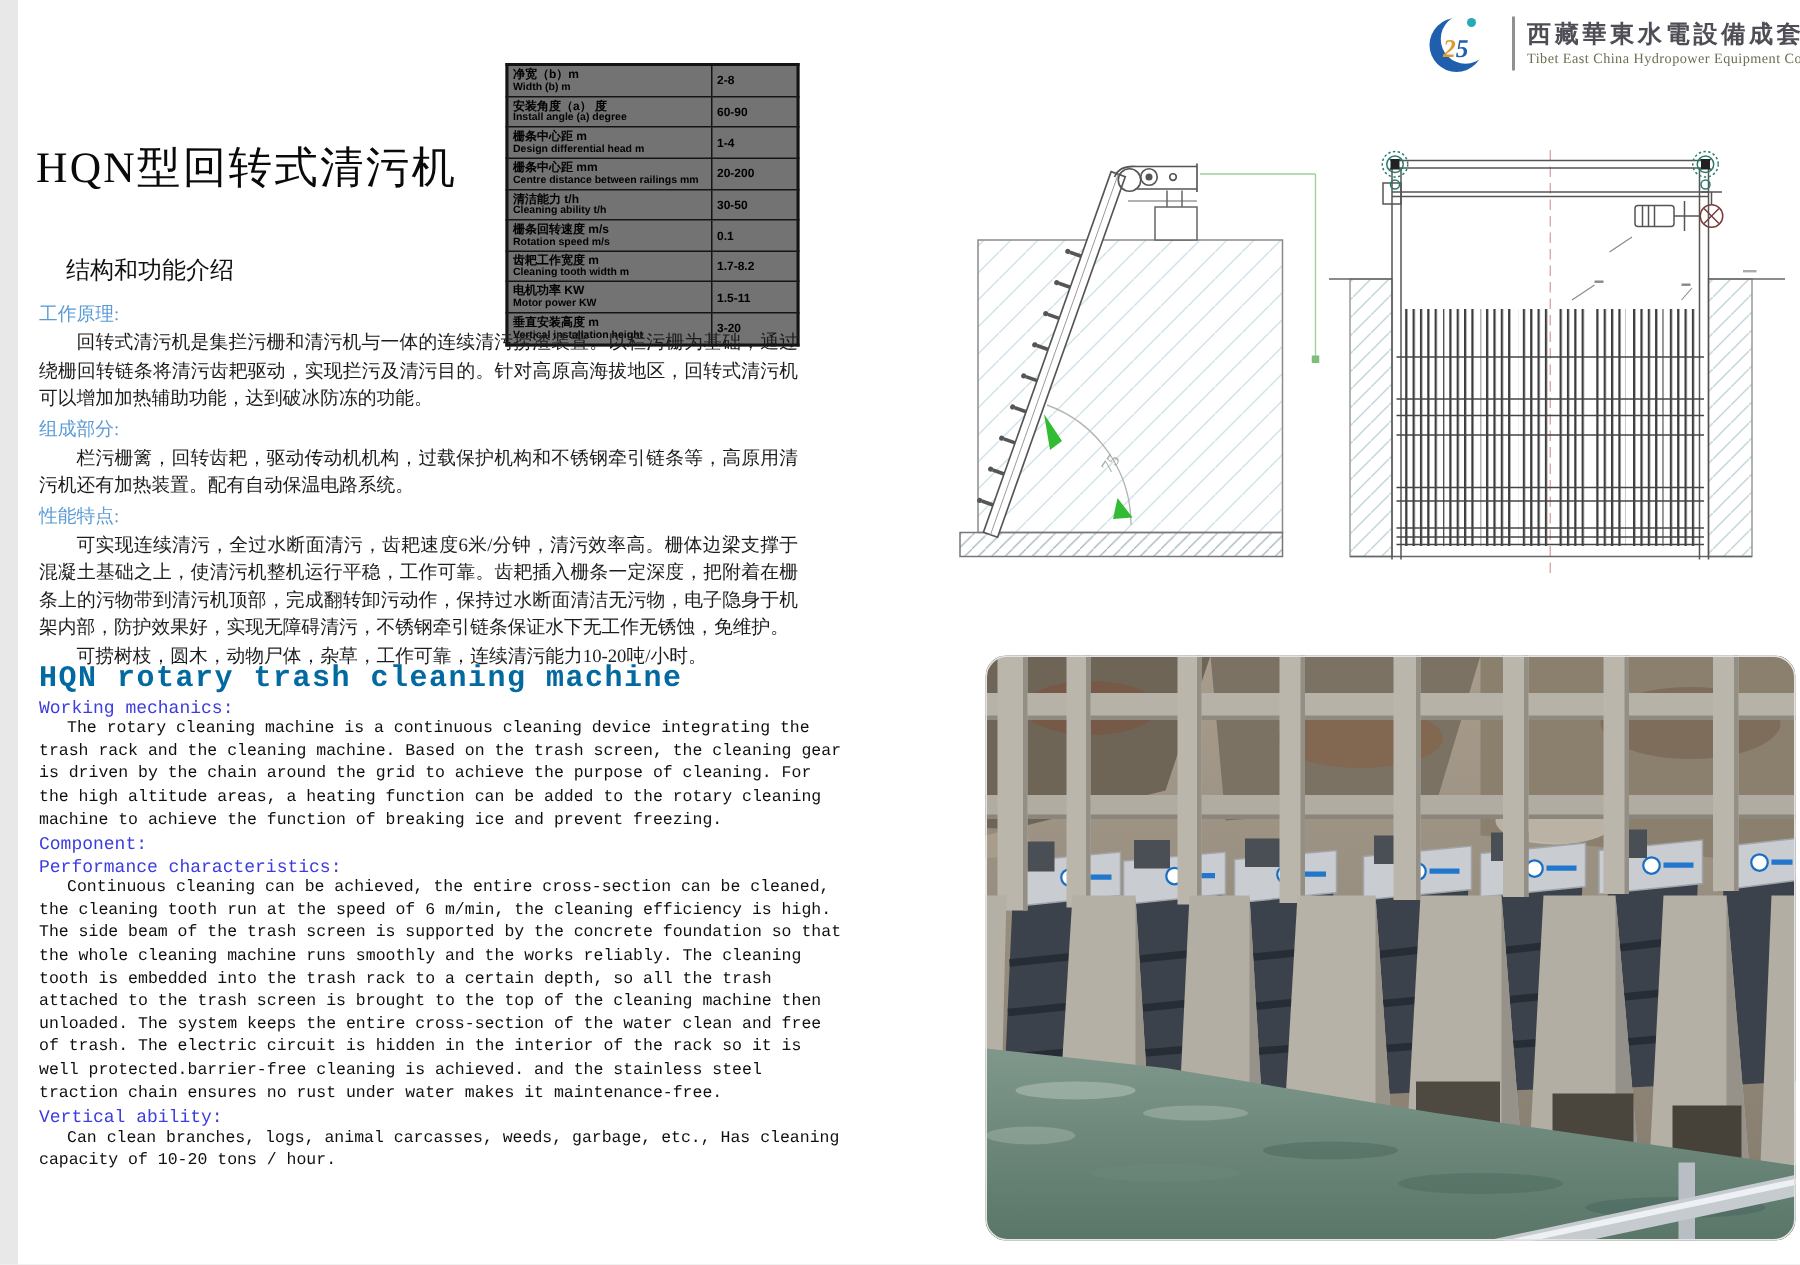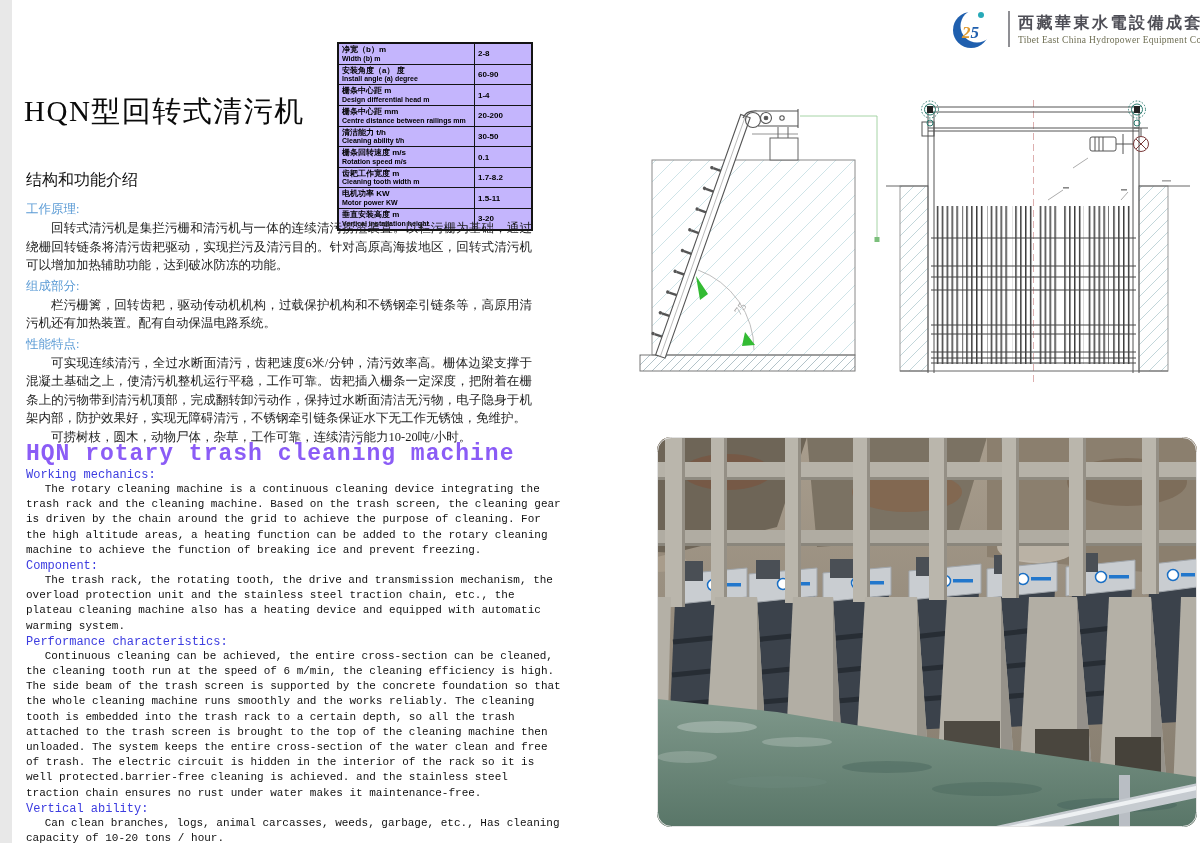--- a/index.html
+++ b/index.html
@@ -8,41 +8,41 @@
 
   
   .logo{position:absolute;top:6px;left:936px;display:flex;align-items:center;gap:8px;}
   .logo-divider{width:0;height:36px;border-left:2px solid #8f8f94;}
   .logo-cn{font-size:16px;font-weight:bold;letter-spacing:2.5px;color:#4e4e56;white-space:nowrap;}
   .logo-en{font-size:9.5px;color:#6d6d52;letter-spacing:.3px;white-space:nowrap;margin-top:1px;}
 
   
   .title-cn{position:absolute;left:12px;top:92px;margin:0;font-size:29px;font-weight:400;
             letter-spacing:1.5px;color:#0a0a0a;}
-  .heading-cn{position:absolute;left:14px;top:170px;margin:0;font-size:16px;font-weight:400;color:#111;}
+  .heading-cn{position:absolute;left:32px;top:170px;margin:0;font-size:16px;font-weight:400;color:#111;}
 
   
   .spec{position:absolute;left:325px;top:42px;width:196px;border-collapse:collapse;
-        background:#c4b5fd;border:2px solid #141414;
+        background:#737373;border:2px solid #141414;
         font-family:"Liberation Sans","DejaVu Sans",sans-serif;}
   .spec td{border:1px solid #141414;padding:1px 3px;vertical-align:middle;}
   .spec .cn-line{display:block;font-size:8px;font-weight:bold;line-height:1.2;color:#000;}
   .spec .en-line{display:block;font-size:7px;font-weight:bold;line-height:1.15;color:#000;}
   .spec .val{width:50px;text-align:left;font-size:8px;font-weight:bold;color:#000;}
 
   
   .cn-text{position:absolute;left:14px;top:198px;width:506px;}
   .cn-lbl{font-size:12.5px;color:#5b9bd5;margin:3px 0 1px;}
   .cn-para{margin:0;font-size:12.5px;line-height:18.5px;color:#1c1c1c;
            text-indent:2em;text-align:justify;}
 
   
   .en-text{position:absolute;left:14px;top:441px;width:536px;
            font-family:"Liberation Mono","DejaVu Sans Mono",monospace;}
-  .en-title{margin:0;font-size:23px;font-weight:bold;letter-spacing:1px;color:#8b5cf6;}
+  .en-title{margin:0;font-size:20px;font-weight:bold;letter-spacing:1px;color:#0369a1;}
   .en-sub{margin:3px 0 0;font-size:15px;font-weight:bold;color:#000;}
   .en-lbl{font-size:12px;color:#3c3ce0;margin:1px 0 0;}
   .en-para{margin:0;font-size:11px;line-height:15.2px;color:#101010;text-indent:1.7em;}
 
   
   .fig{position:absolute;}
   #fig-side{left:600px;top:78px;}
   #fig-front{left:866px;top:78px;}
   #photo{left:645px;top:437px;}
 </style>
@@ -146,21 +146,20 @@
     <div class="cn-lbl">性能特点:</div>
     <p class="cn-para">可实现连续清污，全过水断面清污，齿耙速度6米/分钟，清污效率高。栅体边梁支撑于混凝土基础之上，使清污机整机运行平稳，工作可靠。齿耙插入栅条一定深度，把附着在栅条上的污物带到清污机顶部，完成翻转卸污动作，保持过水断面清洁无污物，电子隐身于机架内部，防护效果好，实现无障碍清污，不锈钢牵引链条保证水下无工作无锈蚀，免维护。</p>
     <p class="cn-para">可捞树枝，圆木，动物尸体，杂草，工作可靠，连续清污能力10-20吨/小时。</p>
   </div>
 
   <div class="en-text">
     <h2 class="en-title">HQN rotary trash cleaning machine</h2>
     <div class="en-lbl">Working mechanics:</div>
     <p class="en-para">The rotary cleaning machine is a continuous cleaning device integrating the trash rack and the cleaning machine. Based on the trash screen, the cleaning gear is driven by the chain around the grid to achieve the purpose of cleaning. For the high altitude areas, a heating function can be added to the rotary cleaning machine to achieve the function of breaking ice and prevent freezing.</p>
     <div class="en-lbl">Component:</div>
-    <p class="en-para">The trash rack, the rotating tooth, the drive and transmission mechanism, the overload protection unit and the stainless steel traction chain, etc., the plateau cleaning machine also has a heating device and equipped with automatic warming system.</p>
     <div class="en-lbl">Performance characteristics:</div>
     <p class="en-para">Continuous cleaning can be achieved, the entire cross-section can be cleaned, the cleaning tooth run at the speed of 6 m/min, the cleaning efficiency is high. The side beam of the trash screen is supported by the concrete foundation so that the whole cleaning machine runs smoothly and the works reliably. The cleaning tooth is embedded into the trash rack to a certain depth, so all the trash attached to the trash screen is brought to the top of the cleaning machine then unloaded. The system keeps the entire cross-section of the water clean and free of trash. The electric circuit is hidden in the interior of the rack so it is well protected.barrier-free cleaning is achieved. and the stainless steel traction chain ensures no rust under water makes it maintenance-free.</p>
     <div class="en-lbl">Vertical ability:</div>
     <p class="en-para">Can clean branches, logs, animal carcasses, weeds, garbage, etc., Has cleaning capacity of 10-20 tons / hour.</p>
   </div>
 
   <svg id="fig-side" class="fig" width="300" height="330" viewBox="0 0 300 330">
     <defs>
       <pattern id="hatchLight" width="18" height="18" patternUnits="userSpaceOnUse">
         <path d="M0,18 L18,0" stroke="#cfe4e8" stroke-width="1"></path>

